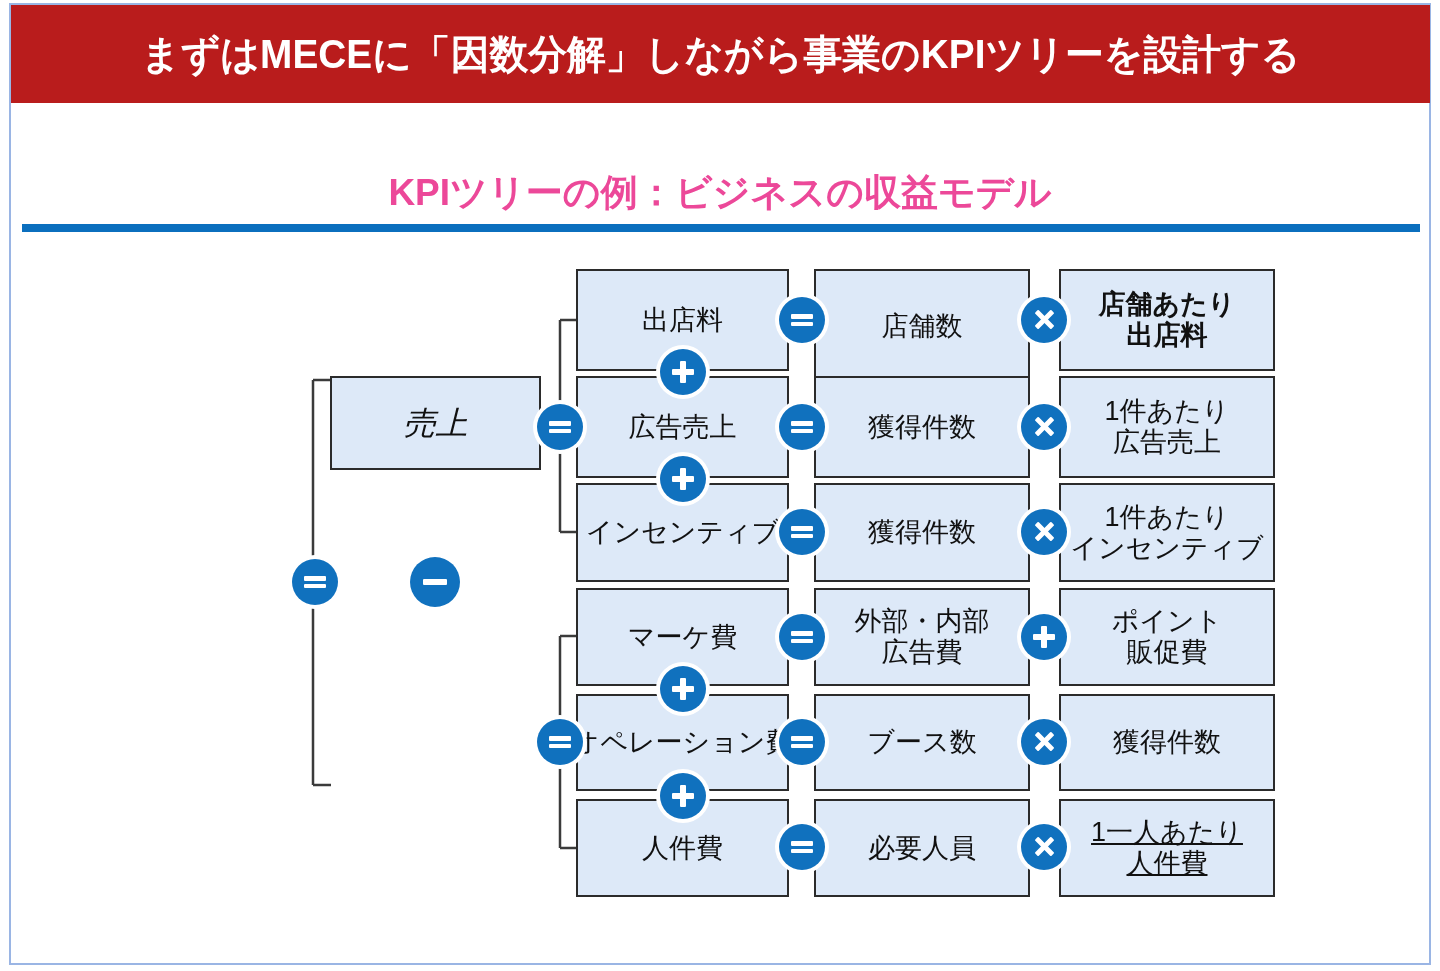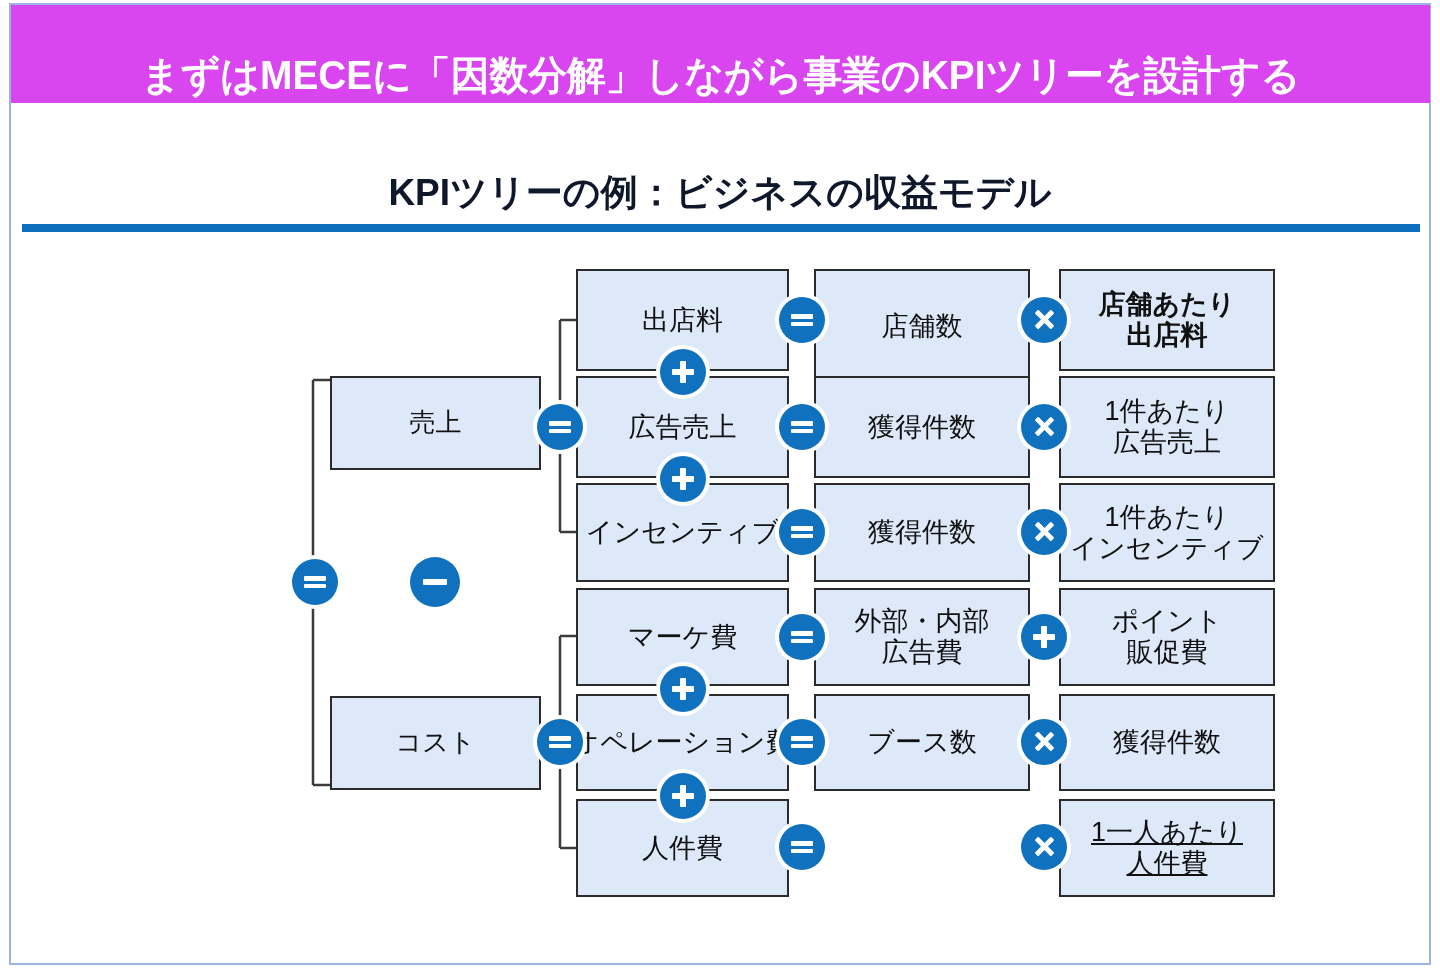--- a/index.html
+++ b/index.html
@@ -35,23 +35,23 @@
     pointer-events: none;
   }
 
   
   .header-bar {
     position: absolute;
     left: 11px;
     top: 5px;
     width: 1419px;
     height: 98px;
-    background: #d946ef;
+    background: #b91c1c;
     display: flex;
-    align-items: flex-end;
+    align-items: center;
     justify-content: center;
     box-sizing: border-box;
   }
   .header-title {
     color: #ffffff;
     font-size: 40px;
     font-weight: bold;
     letter-spacing: 0px;
     white-space: nowrap;
     transform: scaleX(0.97);
@@ -59,21 +59,21 @@
 
   
   .subtitle {
     position: absolute;
     left: 0;
     top: 168px;
     width: 1440px;
     text-align: center;
     font-size: 37px;
     font-weight: bold;
-    color: #0f172a;
+    color: #ec4899;
     white-space: nowrap;
   }
   .subtitle-rule {
     position: absolute;
     left: 22px;
     top: 224px;
     width: 1398px;
     height: 8px;
     background: #0b6fbe;
   }
@@ -103,21 +103,21 @@
     display: flex;
     align-items: center;
     justify-content: center;
     text-align: center;
     color: #111111;
     font-size: 27px;
     line-height: 1.14;
     white-space: pre-line;
     z-index: 2;
   }
-  .node.lvl1 { font-size: 26px; }
+  .node.lvl1 { font-size: 32px; font-style: italic; }
   .node.overflow-label {
     overflow: visible;
     white-space: nowrap;
   }
 
   
   .badge {
     position: absolute;
     border-radius: 50%;
     background: #1071be;
@@ -226,21 +226,20 @@
     <div class="badge eq" style="left:292px; top:559px; width:46px; height:46px;">
       <span class="glyph"></span>
     </div>
 
     <div class="badge minus no-ring" style="left:410px; top:557px; width:50px; height:50px;">
       <span class="glyph"></span>
     </div>
 
     <div class="node lvl1" style="left:330px; top:376px; width:211px; height:94px;">売上</div>
 
-    <div class="node lvl1" style="left:330px; top:696px; width:211px; height:94px;">コスト</div>
 
     <div class="badge eq" style="left:537px; top:404px; width:46px; height:46px;">
       <span class="glyph"></span>
     </div>
     <div class="badge eq" style="left:537px; top:719px; width:46px; height:46px;">
       <span class="glyph"></span>
     </div>
 
     <div class="node" style="left:576px; top:269px; width:213px; height:102px;">出店料</div>
     <div class="node" style="left:576px; top:376px; width:213px; height:102px;">広告売上</div>
@@ -280,20 +279,21 @@
     <div class="badge eq" style="left:779px; top:824px; width:46px; height:46px;">
       <span class="glyph"></span>
     </div>
 
     <div class="node" style="left:814px; top:269px; width:216px; height:115px;">店舗数</div>
     <div class="node" style="left:814px; top:376px; width:216px; height:102px;">獲得件数</div>
     <div class="node" style="left:814px; top:483px; width:216px; height:99px;">獲得件数</div>
     <div class="node" style="left:814px; top:588px; width:216px; height:98px;">外部・内部
 広告費</div>
     <div class="node" style="left:814px; top:694px; width:216px; height:97px;">ブース数</div>
+    <div class="node" style="left:814px; top:799px; width:216px; height:98px;">必要人員</div>
 
     <div class="badge times" style="left:1021px; top:297px; width:46px; height:46px;">
       <span class="glyph"></span>
     </div>
     <div class="badge times" style="left:1021px; top:404px; width:46px; height:46px;">
       <span class="glyph"></span>
     </div>
     <div class="badge times" style="left:1021px; top:509px; width:46px; height:46px;">
       <span class="glyph"></span>
     </div>

